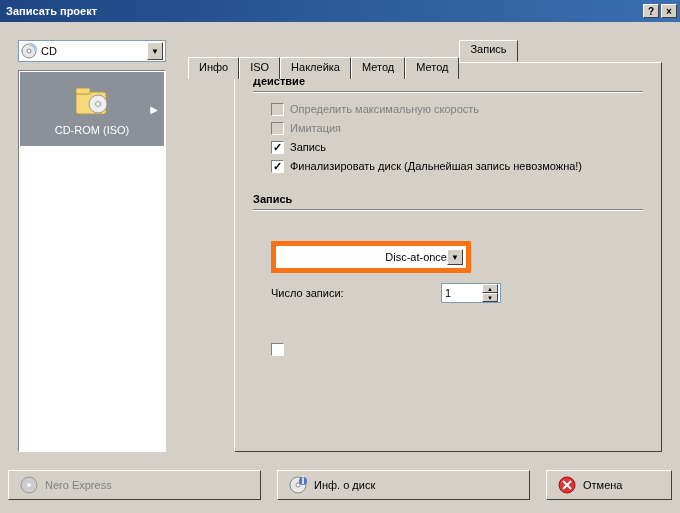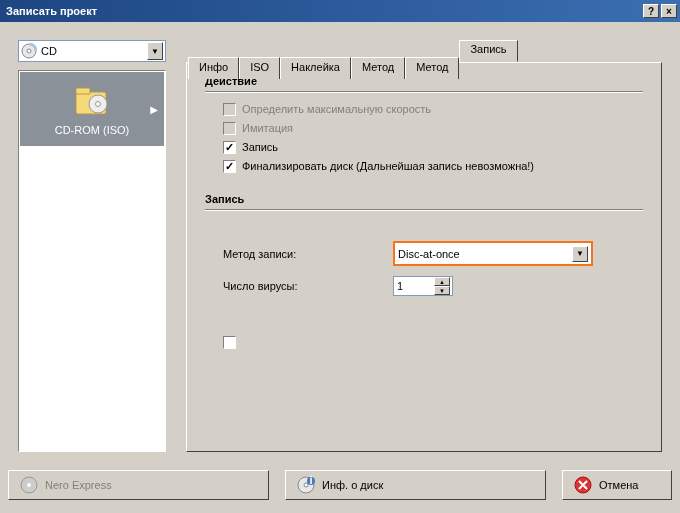--- a/index.html
+++ b/index.html
@@ -21,34 +21,34 @@
 .comp-item { background: #8a9199; color: #fff; padding: 10px 6px; text-align: center; position: relative; }
 .comp-item .big-icon { width: 40px; height: 36px; margin: 0 auto 6px; display: flex; align-items: center; justify-content: center; }
 .comp-item .arrow-right { position: absolute; right: 6px; top: 50%; transform: translateY(-50%); font-size: 10px; }
 
 .right-panel { flex: 1; display: flex; flex-direction: column; }
 
 .tabs { display: flex; height: 22px; padding-left: 2px; }
 .tab { padding: 3px 10px; border: 1px solid #808080; border-bottom: none; background: #d4d0c8; margin-right: 0px; cursor: pointer; border-right-color: #404040; border-top-color:#fff; border-left-color:#fff; position:relative; top:17px;}
 .tab.active { background: #d4d0c8; border-bottom: 1px solid #d4d0c8; z-index:2; top:0; padding-top:2px; padding-bottom:4px;}
 
-.tab-content { flex: 1; border: 1px solid #fff; border-right-color:#404040; border-bottom-color:#404040; background: #d4d0c8; padding: 12px 18px; }
+.tab-content { flex: 1; border: 1px solid #fff; border-right-color:#404040; border-bottom-color:#404040; background: #d4d0c8; padding: 12px 18px; margin-left: 48px; }
 
 .group-label { font-weight: bold; margin-bottom: 4px; }
 .divider { height: 2px; border-top: 1px solid #808080; border-bottom: 1px solid #fff; margin-bottom: 10px; }
 
 .checkbox-row { display: flex; align-items: flex-start; margin-bottom: 6px; padding-left: 18px; }
 .checkbox { width: 13px; height: 13px; border: 1px solid #808080; border-right-color:#fff; border-bottom-color:#fff; background: #fff; margin-right: 6px; display: flex; align-items: center; justify-content: center; font-size: 10px; color: #000; cursor: pointer; flex-shrink:0;}
 .checkbox.disabled { background: #d4d0c8; }
 .checkbox .chk { font-weight:bold; line-height:1; }
 .label-disabled { color: #808080; }
 
 .form-row { display: flex; align-items: center; margin-bottom: 10px; padding-left: 18px; }
 .form-label { width: 170px; }
-.select { width: 200px; height: 25px; border: 2px solid #f97316; background: #fff; display: flex; align-items: center; padding: 0 3px; cursor: pointer; }
+.select { width: 200px; height: 32px; border: 5px solid #f97316; background: #fff; display: flex; align-items: center; padding: 0 3px; cursor: pointer; text-align: right; }
 .select .txt { flex: 1; }
 .select .arrow { width: 16px; height: 16px; background: #d4d0c8; border: 1px solid #fff; border-right-color:#404040; border-bottom-color:#404040; display: flex; align-items: center; justify-content: center; font-size: 8px; }
 .spinner { width: 60px; height: 20px; border: 1px solid #7f9db9; background: #fff; display: flex; align-items: center; }
 .spinner input { border: none; width: 40px; padding: 0 3px; font-size: 11px; outline:none;}
 .spinner .spins { width: 16px; display: flex; flex-direction: column; height:100%;}
 .spinner .spins div { flex:1; background:#d4d0c8; border:1px solid #fff; border-right-color:#404040; border-bottom-color:#404040; font-size:6px; display:flex; align-items:center; justify-content:center; cursor:pointer;}
 
 .button-bar { display: flex; padding: 0 8px 8px; gap: 16px; height: 35px;}
 .bar-btn { height: 30px; border: 1px solid #fff; border-right-color: #404040; border-bottom-color: #404040; background: #d4d0c8; display: flex; align-items: center; padding: 0 10px; cursor: pointer; gap:6px;}
 .bar-btn.wide { flex: 1; }
@@ -128,28 +128,27 @@
           </div>
         <span>Финализировать диск (Дальнейшая запись невозможна!)</span>
       </div>
 
       <div class="section-gap"></div>
       <div class="group-label">Запись</div>
       <div class="divider"></div>
       <div style="height:20px"></div>
 
       <div class="form-row">
-        <span class="form-label">Метод записи:</span>
         <div class="select">
           <span class="txt">Disc-at-once</span>
           <span class="arrow">▼</span>
         </div>
       </div>
       <div class="form-row">
-        <span class="form-label">Число вирусы:</span>
+        <span class="form-label">Число записи:</span>
         <div class="spinner">
           <input type="text" value="1" style="">
           <div class="spins">
             <div>▲</div>
             <div>▼</div>
           </div>
         </div>
       </div>
 
       <div style="height:30px"></div>
@@ -174,21 +173,21 @@
     <span class="icon">
       <svg width="18" height="18" viewBox="0 0 18 18">
           <circle cx="9" cy="9" r="8" fill="#e8e8e8" stroke="#888"></circle>
           <circle cx="9" cy="9" r="2" fill="#fff" stroke="#888"></circle>
           <circle cx="14" cy="5" r="4" fill="#4a7abc"></circle>
           <text x="14" y="8" font-size="7" fill="#fff" text-anchor="middle" font-weight="bold">i</text>
         </svg>
     </span>
     <span>Инф. о диск</span>
   </div>
-  <div class="bar-btn" style="width:110px">
+  <div class="bar-btn" style="width:126px">
     <span class="icon">
       <svg width="18" height="18" viewBox="0 0 18 18">
           <circle cx="9" cy="9" r="8" fill="#d33" stroke="#a11"></circle>
           <path d="M5 5 L13 13 M13 5 L5 13" stroke="#fff" stroke-width="2"></path>
         </svg>
     </span>
     <span>Отмена</span>
   </div>
 </div>
 

